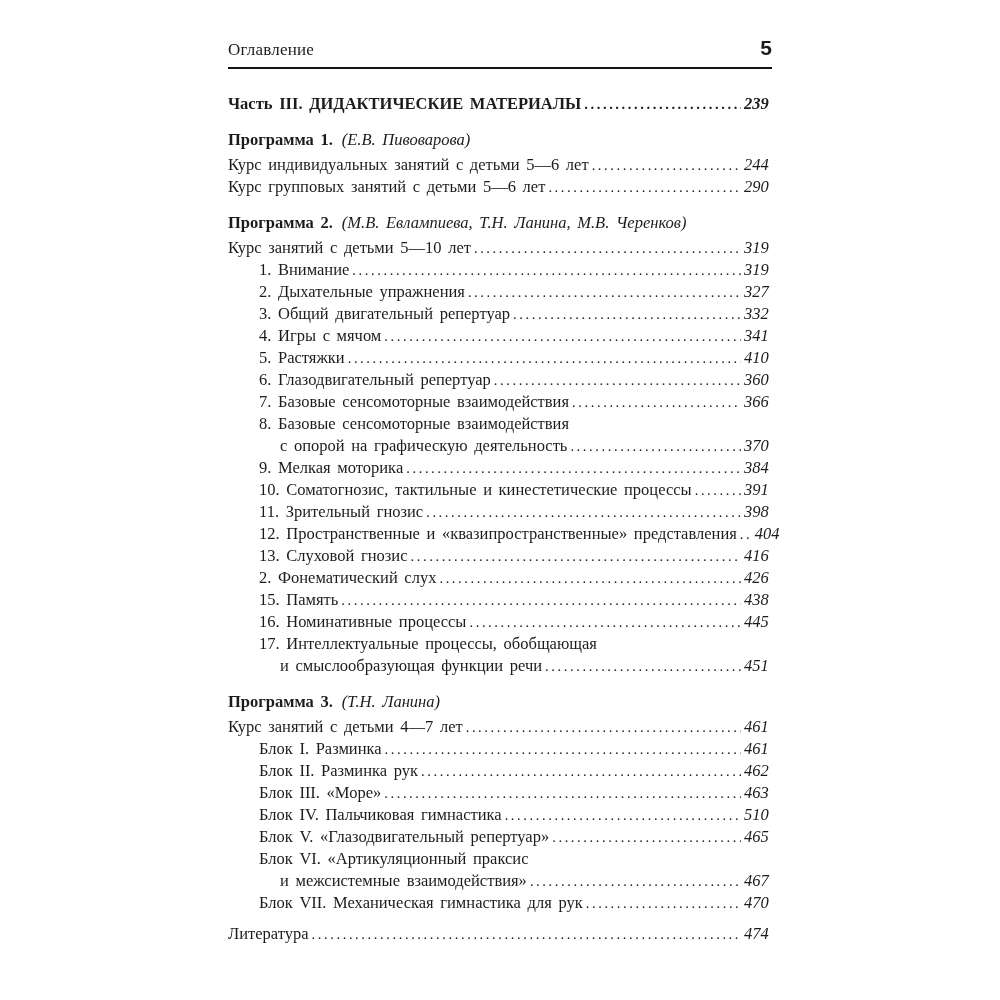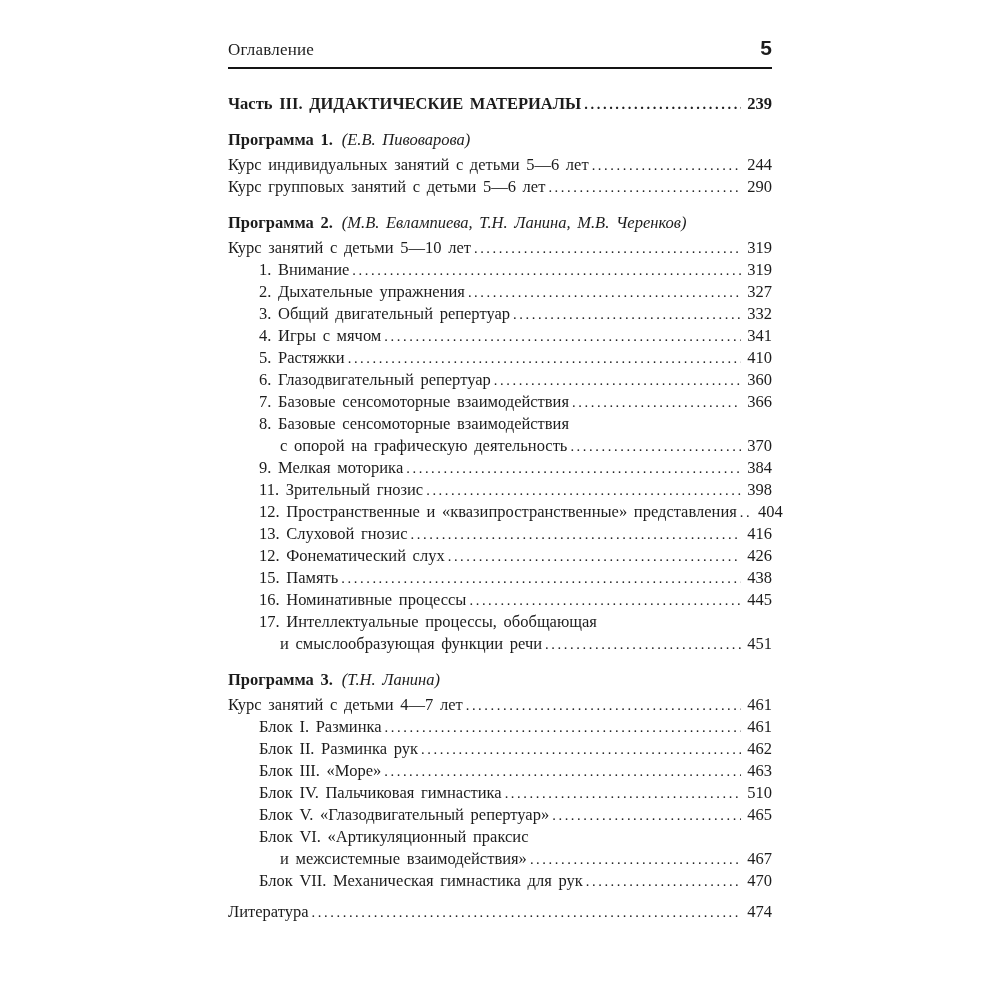--- a/index.html
+++ b/index.html
@@ -54,23 +54,24 @@
     min-width:12px;
   }
   .leader::after{
     content:"......................................................................................................................................................";
     letter-spacing:2.6px;
     font-size:14.5px;
     color:#222;
     word-spacing:0;
   }
   .pagenum{
-    text-align:right;
+    text-align:left;
     min-width:28px;
     white-space:nowrap;
+    font-style:italic;
   }
   .part{
     font-weight:bold;
     margin-top:2px;
     margin-bottom:14px;
   }
   .toc-heading{
     margin-top:14px;
     margin-bottom:3px;
     line-height:22px;
@@ -156,36 +157,41 @@
         <span class="text">с опорой на графическую деятельность</span>
         <span class="leader"></span>
         <span class="pagenum">370</span>
       </div>
       <div class="toc-row ind1">
         <span class="text">9. Мелкая моторика</span>
         <span class="leader"></span>
         <span class="pagenum">384</span>
       </div>
       <div class="toc-row ind1">
+        <span class="text">10. Соматогнозис, тактильные и кинестетические процессы</span>
+        <span class="leader"></span>
+        <span class="pagenum">391</span>
+      </div>
+      <div class="toc-row ind1">
         <span class="text">11. Зрительный гнозис</span>
         <span class="leader"></span>
         <span class="pagenum">398</span>
       </div>
       <div class="toc-row ind1">
         <span class="text">12. Пространственные и «квазипространственные» представления</span>
         <span class="leader"></span>
         <span class="pagenum">404</span>
       </div>
       <div class="toc-row ind1">
         <span class="text">13. Слуховой гнозис</span>
         <span class="leader"></span>
         <span class="pagenum">416</span>
       </div>
       <div class="toc-row ind1">
-        <span class="text">12. Фонематический слух</span>
+        <span class="text">2. Фонематический слух</span>
         <span class="leader"></span>
         <span class="pagenum">426</span>
       </div>
       <div class="toc-row ind1">
         <span class="text">15. Память</span>
         <span class="leader"></span>
         <span class="pagenum">438</span>
       </div>
       <div class="toc-row ind1">
         <span class="text">16. Номинативные процессы</span>

